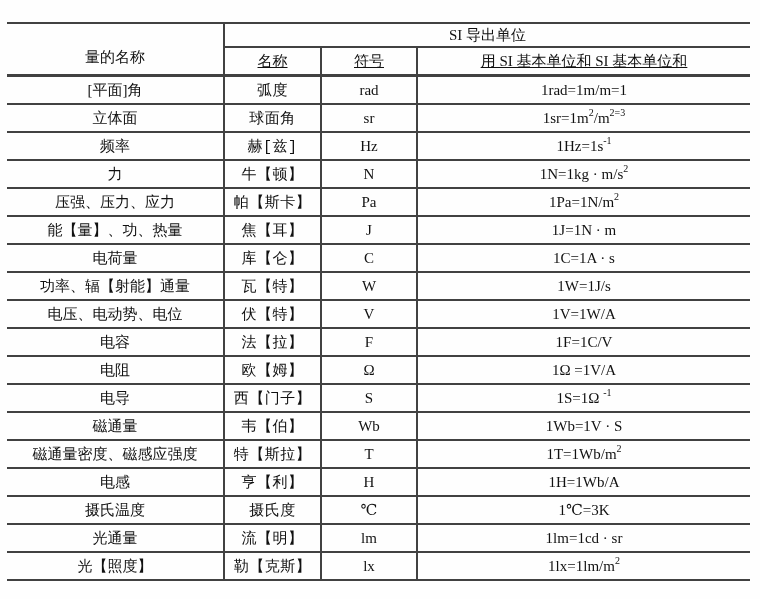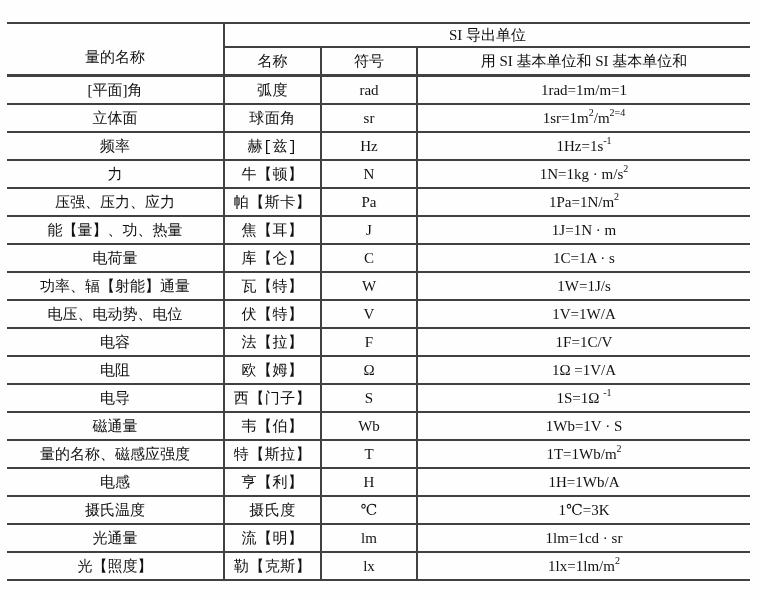--- a/index.html
+++ b/index.html
@@ -28,21 +28,21 @@
     font-weight: normal;
     font-size: 15px;
     white-space: nowrap;
     overflow: hidden;
   }
   
   .si-table .edge-l { border-left: none; }
   .si-table .edge-r { border-right: none; }
   
   .si-table tr.group-row th { height: 22px; }
-  .si-table tr.sub-row th { height: 26px; border-bottom: 3px solid #414141; }
+  .si-table tr.sub-row th { height: 26px; border-bottom: 3px solid #414141; text-decoration: underline; }
   .si-table th.quantity-head {
     vertical-align: bottom;
     padding-bottom: 7px;
     border-bottom: 3px solid #414141;
   }
   
   .si-table tbody td { height: 26px; }
   .si-table td.c2 { letter-spacing: 0.5px; font-family: Liberation Mono, monospace; }
   sup {
     font-size: 10px;
@@ -79,21 +79,21 @@
       <td class="c1 edge-l">[平面]角</td>
       <td class="c2">弧度</td>
       <td class="c3">rad</td>
       <td class="c4 edge-r">1rad=1m/m=1</td>
     </tr>
 
     <tr>
       <td class="c1 edge-l">立体面</td>
       <td class="c2">球面角</td>
       <td class="c3">sr</td>
-      <td class="c4 edge-r">1sr=1m<sup>2</sup>/m<sup>2=4</sup></td>
+      <td class="c4 edge-r">1sr=1m<sup>2</sup>/m<sup>2=3</sup></td>
     </tr>
 
     <tr>
       <td class="c1 edge-l">频率</td>
       <td class="c2">赫[兹]</td>
       <td class="c3">Hz</td>
       <td class="c4 edge-r">1Hz=1s<sup>-1</sup></td>
     </tr>
 
     <tr>
@@ -160,21 +160,21 @@
     </tr>
 
     <tr>
       <td class="c1 edge-l">磁通量</td>
       <td class="c2">韦【伯】</td>
       <td class="c3">Wb</td>
       <td class="c4 edge-r">1Wb=1V · S</td>
     </tr>
 
     <tr>
-      <td class="c1 edge-l">量的名称、磁感应强度</td>
+      <td class="c1 edge-l">磁通量密度、磁感应强度</td>
       <td class="c2">特【斯拉】</td>
       <td class="c3">T</td>
       <td class="c4 edge-r">1T=1Wb/m<sup>2</sup></td>
     </tr>
 
     <tr>
       <td class="c1 edge-l">电感</td>
       <td class="c2">亨【利】</td>
       <td class="c3">H</td>
       <td class="c4 edge-r">1H=1Wb/A</td>

